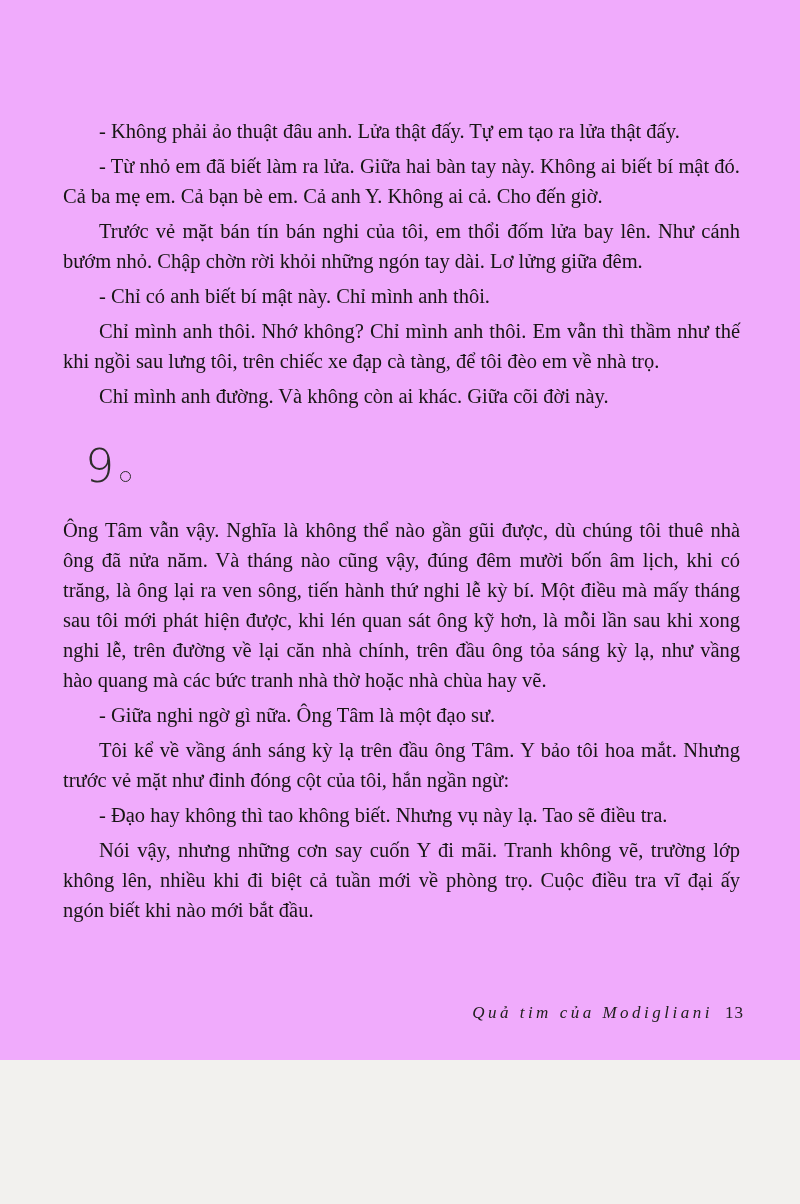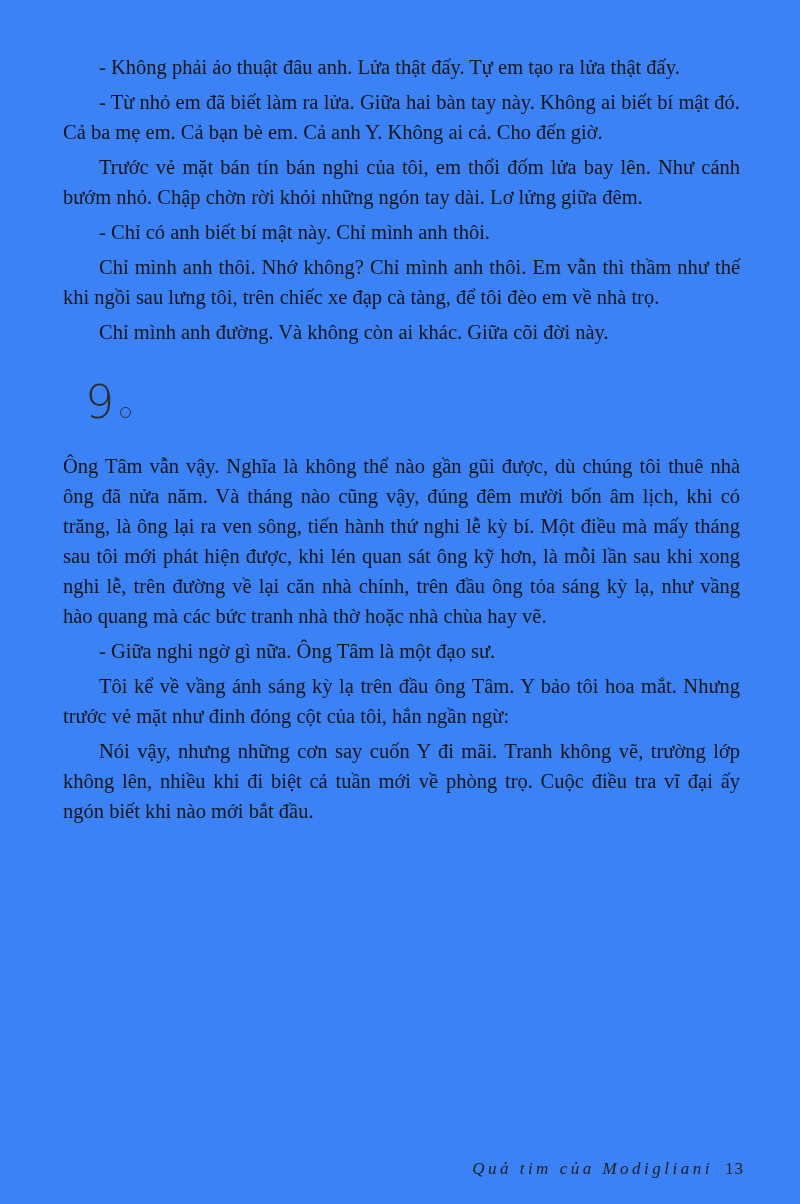--- a/index.html
+++ b/index.html
@@ -3,25 +3,25 @@
 <meta charset="utf-8">
 <style>
   html, body {
     margin: 0;
     padding: 0;
     background: #f2f1ee;
   }
   .page {
     position: relative;
     width: 800px;
-    height: 1204px;
+    height: 1060px;
     margin: 0 auto;
-    background: #3b82f6;
+    background: #f0abfc;
     box-sizing: border-box;
-    padding: 52px 60px 0 63px;
+    padding: 116px 60px 0 63px;
     color: #171614;
     font-family: "Liberation Serif", "DejaVu Serif", serif;
     font-size: 20.5px;
     line-height: 30px;
     text-align: justify;
     overflow: hidden;
   }
   .para {
     margin: 0 0 5px 0;
   }
@@ -44,21 +44,21 @@
     width: 9px;
     height: 9px;
     border: 1.7px solid #2e2d2b;
     border-radius: 50%;
     margin-left: 5px;
     vertical-align: baseline;
   }
   .running-footer {
     position: absolute;
     right: 56px;
-    bottom: 20px;
+    bottom: 32px;
     font-family: "Liberation Serif", "DejaVu Serif", serif;
     font-size: 17px;
     color: #21201e;
     white-space: nowrap;
     text-align: right;
   }
   .running-title {
     font-style: italic;
     letter-spacing: 3.5px;
   }
@@ -78,19 +78,20 @@
   <p class="para indent">Trước vẻ mặt bán tín bán nghi của tôi, em thổi đốm lửa bay lên. Như cánh bướm nhỏ. Chập chờn rời khỏi những ngón tay dài. Lơ lửng giữa đêm.</p>
   <p class="para indent">- Chỉ có anh biết bí mật này. Chỉ mình anh thôi.</p>
   <p class="para indent">Chỉ mình anh thôi. Nhớ không? Chỉ mình anh thôi. Em vẫn thì thầm như thế khi ngồi sau lưng tôi, trên chiếc xe đạp cà tàng, để tôi đèo em về nhà trọ.</p>
   <p class="para indent">Chỉ mình anh đường. Và không còn ai khác. Giữa cõi đời này.</p>
 
   <h2 class="section-heading"><span>9</span><span class="section-dot"></span></h2>
 
   <p class="para">Ông Tâm vẫn vậy. Nghĩa là không thể nào gần gũi được, dù chúng tôi thuê nhà ông đã nửa năm. Và tháng nào cũng vậy, đúng đêm mười bốn âm lịch, khi có trăng, là ông lại ra ven sông, tiến hành thứ nghi lễ kỳ bí. Một điều mà mấy tháng sau tôi mới phát hiện được, khi lén quan sát ông kỹ hơn, là mỗi lần sau khi xong nghi lễ, trên đường về lại căn nhà chính, trên đầu ông tỏa sáng kỳ lạ, như vầng hào quang mà các bức tranh nhà thờ hoặc nhà chùa hay vẽ.</p>
   <p class="para indent">- Giữa nghi ngờ gì nữa. Ông Tâm là một đạo sư.</p>
   <p class="para indent">Tôi kể về vầng ánh sáng kỳ lạ trên đầu ông Tâm. Y bảo tôi hoa mắt. Nhưng trước vẻ mặt như đinh đóng cột của tôi, hắn ngần ngừ:</p>
+  <p class="para indent">- Đạo hay không thì tao không biết. Nhưng vụ này lạ. Tao sẽ điều tra.</p>
   <p class="para indent">Nói vậy, nhưng những cơn say cuốn Y đi mãi. Tranh không vẽ, trường lớp không lên, nhiều khi đi biệt cả tuần mới về phòng trọ. Cuộc điều tra vĩ đại ấy ngón biết khi nào mới bắt đầu.</p>
 
   <div class="running-footer">
     <span class="running-title">Quả tim của Modigliani</span><span class="page-number">13</span>
   </div>
 
 </div>
 
 </body></html>

